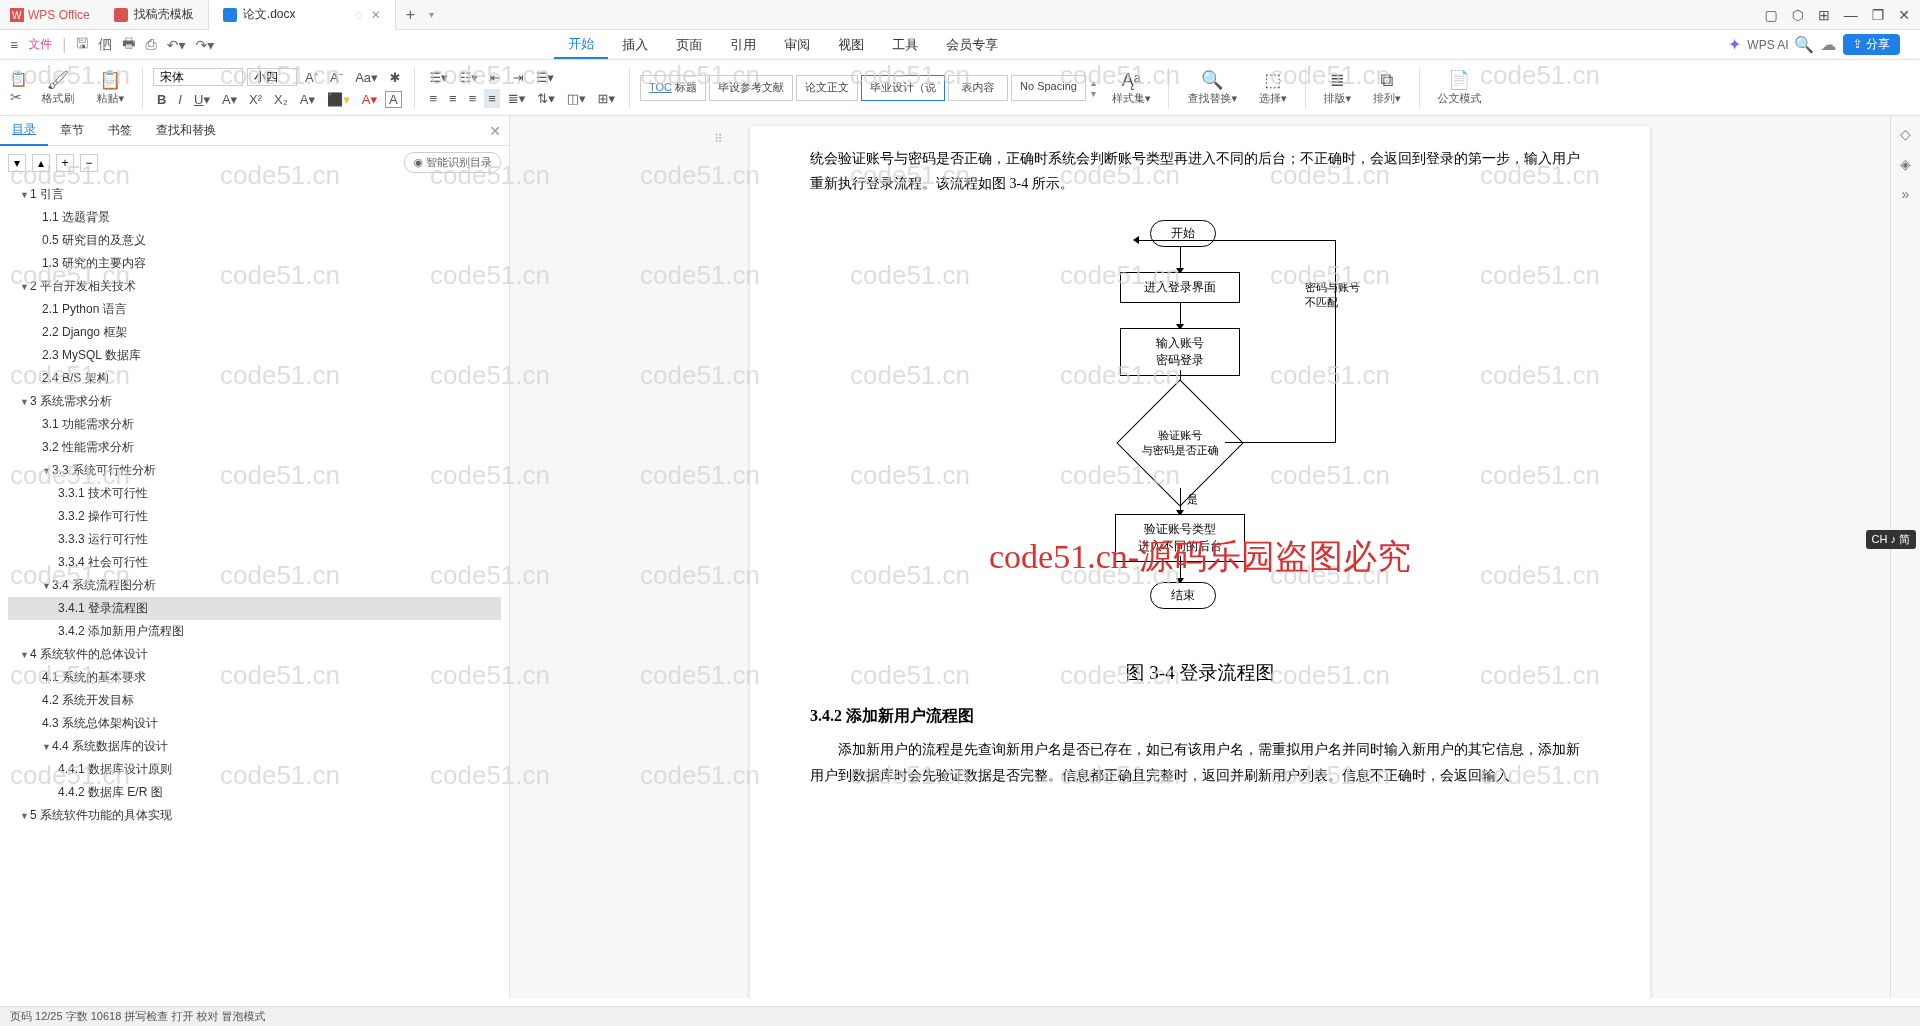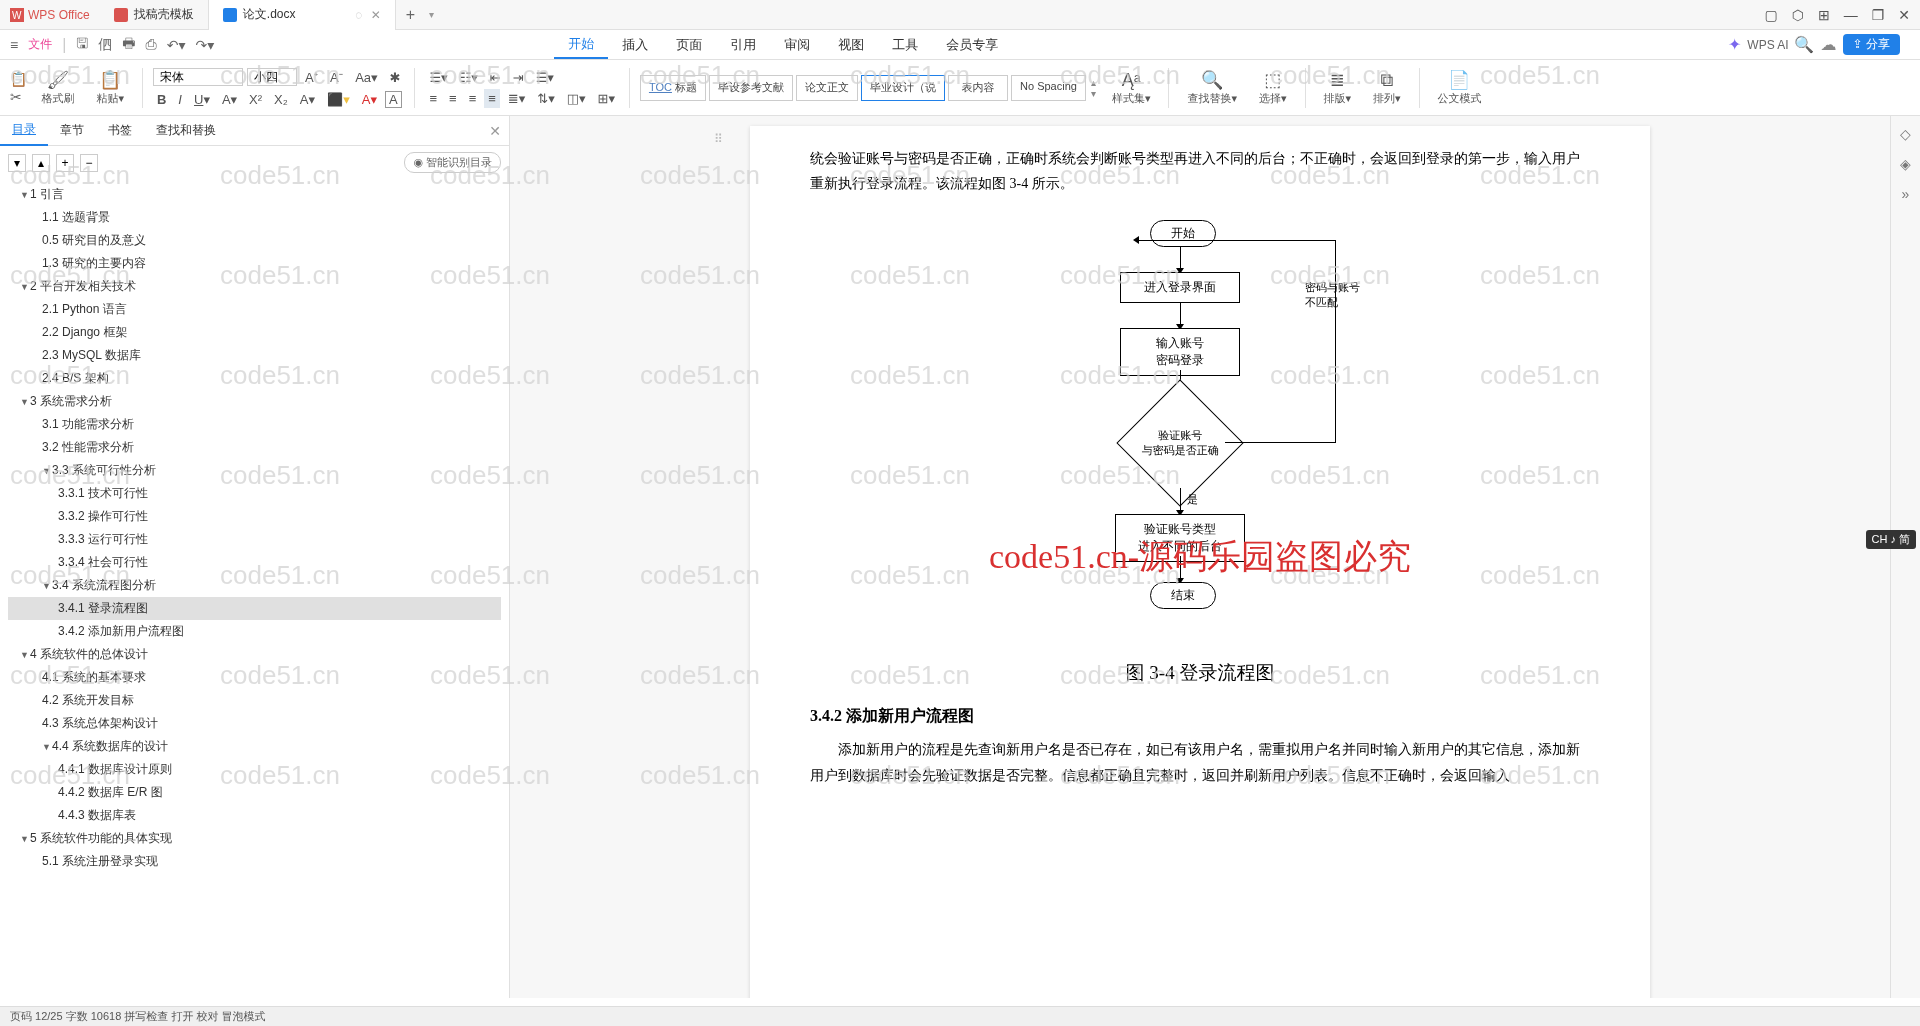--- a/index.html
+++ b/index.html
@@ -332,29 +332,23 @@
         <div class="toc-item l2">
           <span class="toc-arrow">▼</span>
           <span>4.4 系统数据库的设计</span>
         </div>
         <div class="toc-item l3">
           <span>4.4.1 数据库设计原则</span>
         </div>
         <div class="toc-item l3">
           <span>4.4.2 数据库 E/R 图</span>
         </div>
-        <div class="toc-item l3">
-          <span>4.4.3 数据库表</span>
-        </div>
         <div class="toc-item l1">
           <span class="toc-arrow">▼</span>
           <span>5 系统软件功能的具体实现</span>
-        </div>
-        <div class="toc-item l2">
-          <span>5.1 系统注册登录实现</span>
         </div>
       </div>
   </div>
 
   <div class="content">
     <div class="page">
       <span style="position:absolute;left:-36px;top:6px;color:#bbb;font-size:12px;">⠿</span>
       <p class="doc-text">统会验证账号与密码是否正确，正确时系统会判断账号类型再进入不同的后台；不正确时，会返回到登录的第一步，输入用户重新执行登录流程。该流程如图 3-4 所示。</p>
 
       <div class="flowchart">

